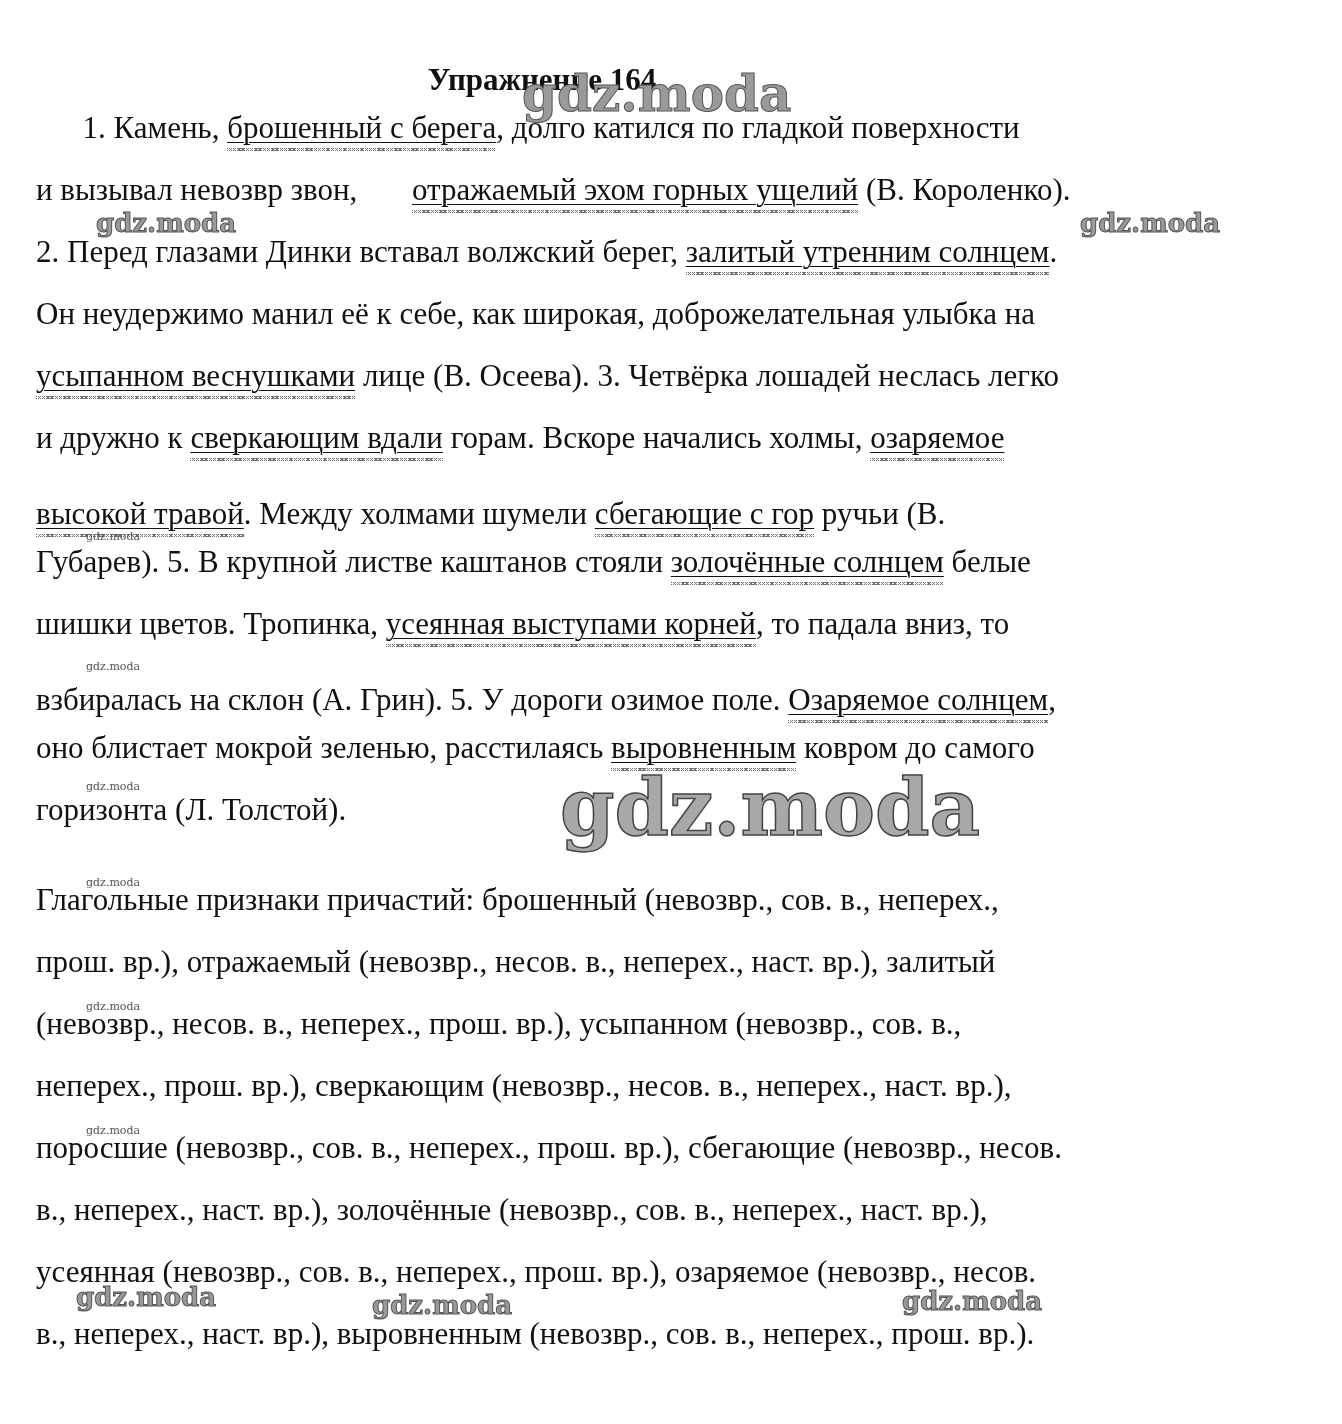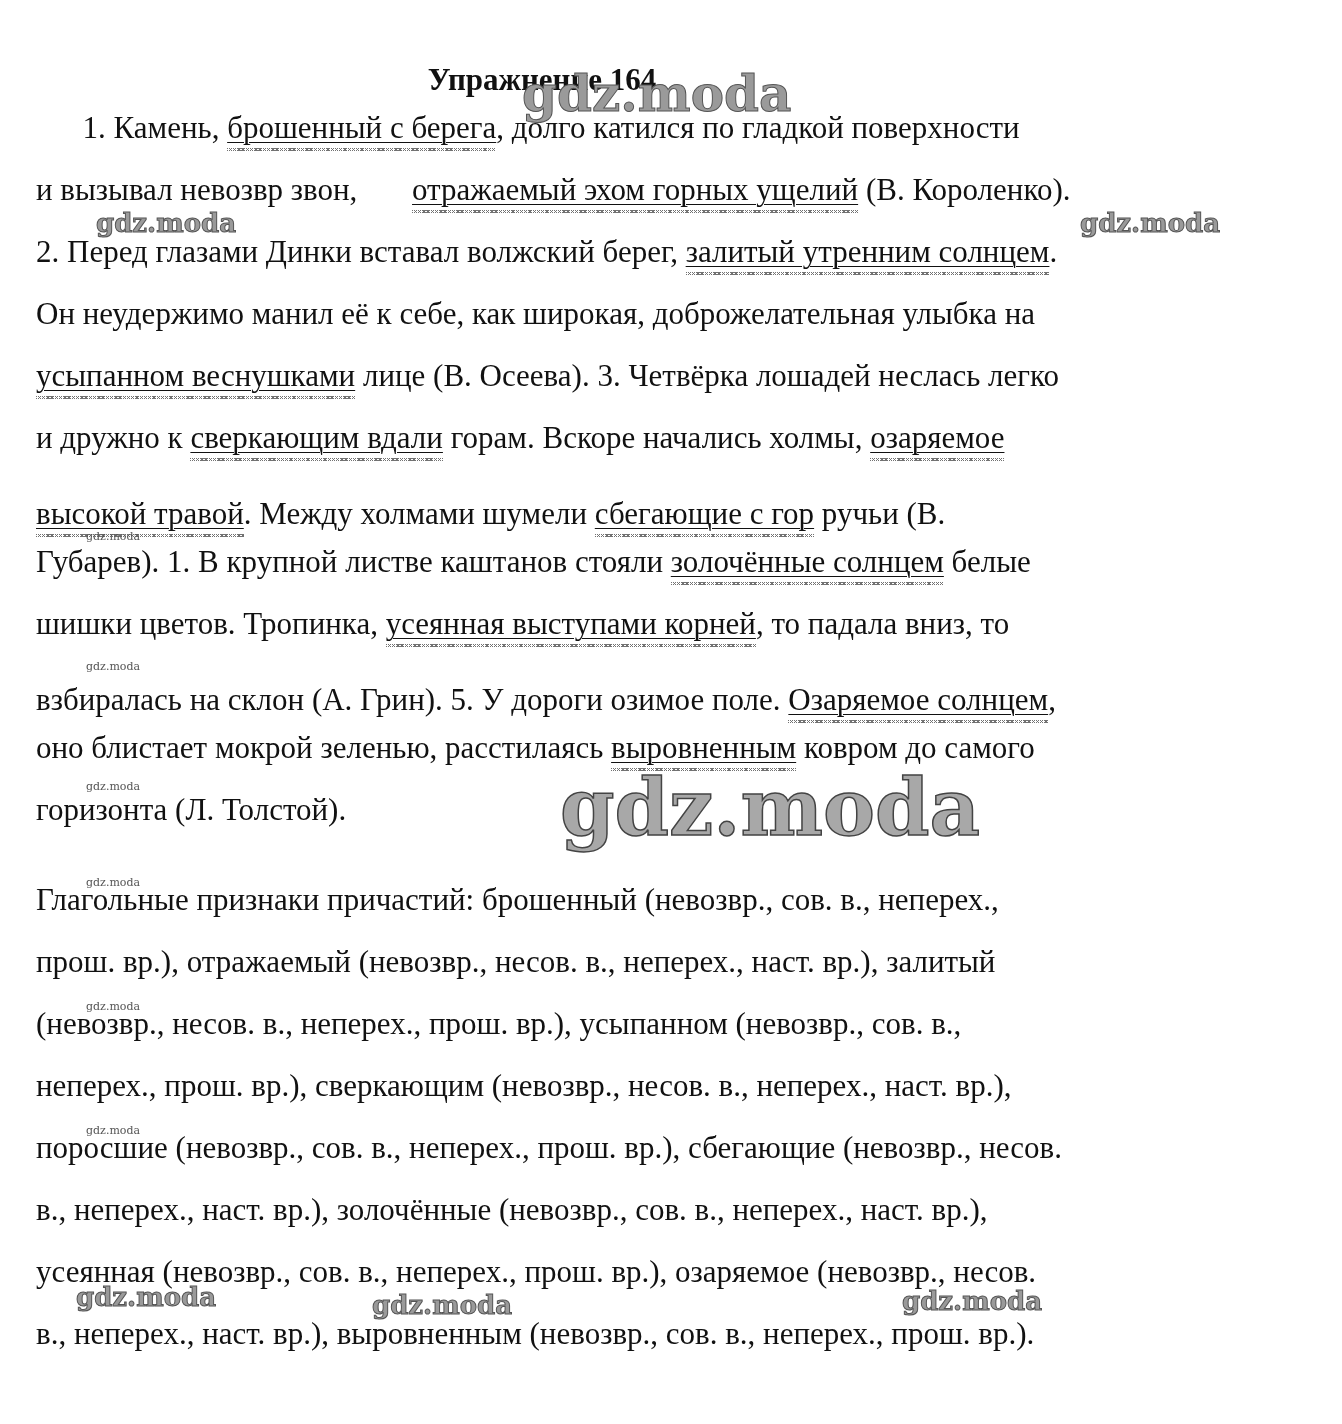--- a/index.html
+++ b/index.html
@@ -44,21 +44,21 @@
 <div class="title">Упражнение 164</div>
 
 <div id="text-block">
     <div class="line" style="top: 108px;"><span style="white-space: pre;">      1. Камень, </span><span class="u" style="white-space: pre;">брошенный с берега</span><span style="white-space: pre;">, долго катился по гладкой поверхности</span></div>
     <div class="line" style="top: 170px;"><span style="white-space: pre;">и вызывал невозвр звон, </span><span class="u" style="white-space: pre; margin-left: 47px;">отражаемый эхом горных ущелий</span><span style="white-space: pre;"> (В. Короленко).</span></div>
     <div class="line" style="top: 232px;"><span style="white-space: pre;">2. Перед глазами Динки вставал волжский берег, </span><span class="u" style="white-space: pre;">залитый утренним солнцем</span><span style="white-space: pre;">.</span></div>
     <div class="line" style="top: 294px;"><span style="white-space: pre;">Он неудержимо манил её к себе, как широкая, доброжелательная улыбка на</span></div>
     <div class="line" style="top: 356px;"><span class="u" style="white-space: pre;">усыпанном веснушками</span><span style="white-space: pre;"> лице (В. Осеева). 3. Четвёрка лошадей неслась легко</span></div>
     <div class="line" style="top: 418px;"><span style="white-space: pre;">и дружно к </span><span class="u" style="white-space: pre;">сверкающим вдали</span><span style="white-space: pre;"> горам. Вскоре начались холмы, </span><span class="u" style="white-space: pre;">озаряемое</span></div>
     <div class="line" style="top: 480px; margin-top: 14px;"><span class="u" style="white-space: pre;">высокой травой</span><span style="white-space: pre;">. Между холмами шумели </span><span class="u" style="white-space: pre;">сбегающие с гор</span><span style="white-space: pre;"> ручьи (В.</span></div>
-    <div class="line" style="top: 542px;"><span style="white-space: pre;">Губарев). 1. В крупной листве каштанов стояли </span><span class="u" style="white-space: pre;">золочённые солнцем</span><span style="white-space: pre;"> белые</span></div>
+    <div class="line" style="top: 542px;"><span style="white-space: pre;">Губарев). 5. В крупной листве каштанов стояли </span><span class="u" style="white-space: pre;">золочённые солнцем</span><span style="white-space: pre;"> белые</span></div>
     <div class="line" style="top: 604px;"><span style="white-space: pre;">шишки цветов. Тропинка, </span><span class="u" style="white-space: pre;">усеянная выступами корней</span><span style="white-space: pre;">, то падала вниз, то</span></div>
     <div class="line" style="top: 680px;"><span style="white-space: pre;">взбиралась на склон (А. Грин). 5. У дороги озимое поле. </span><span class="u" style="white-space: pre;">Озаряемое солнцем</span><span style="white-space: pre;">,</span></div>
     <div class="line" style="top: 728px;"><span style="white-space: pre;">оно блистает мокрой зеленью, расстилаясь </span><span class="u" style="white-space: pre;">выровненным</span><span style="white-space: pre;"> ковром до самого</span></div>
     <div class="line" style="top: 790px;"><span style="white-space: pre;">горизонта (Л. Толстой).</span></div>
   </div>
 <div id="analysis-block">
     <div class="line" style="top: 880px;">Глагольные признаки причастий: брошенный (невозвр., сов. в., неперех.,</div>
     <div class="line" style="top: 942px;">прош. вр.), отражаемый (невозвр., несов. в., неперех., наст. вр.), залитый</div>
     <div class="line" style="top: 1004px;">(невозвр., несов. в., неперех., прош. вр.), усыпанном (невозвр., сов. в.,</div>
     <div class="line" style="top: 1066px;">неперех., прош. вр.), сверкающим (невозвр., несов. в., неперех., наст. вр.),</div>

